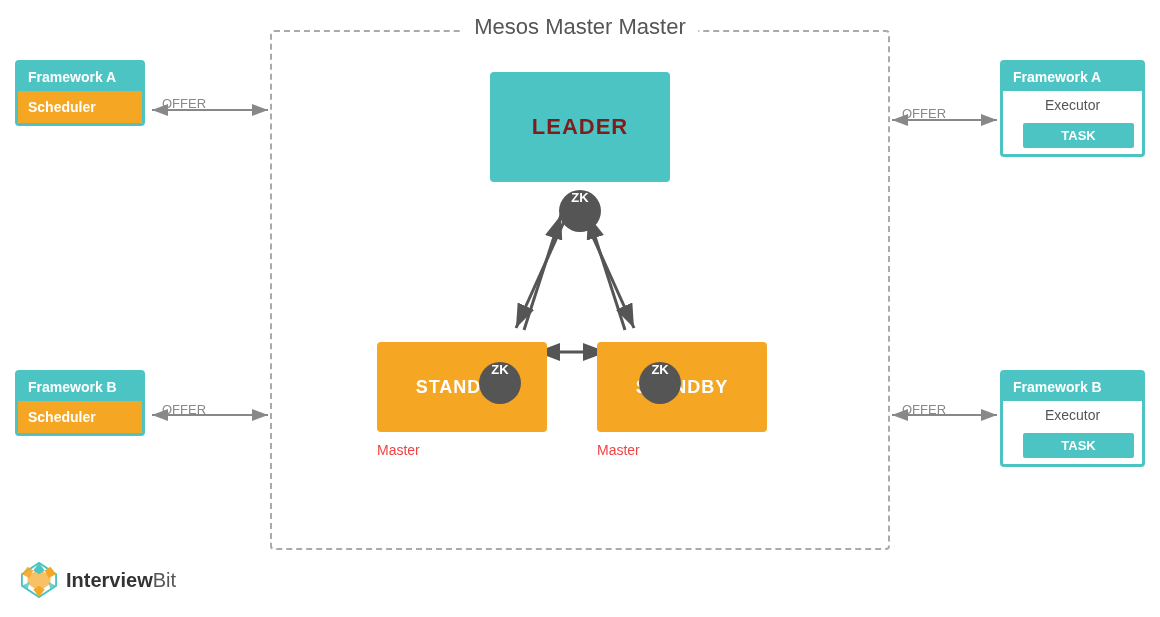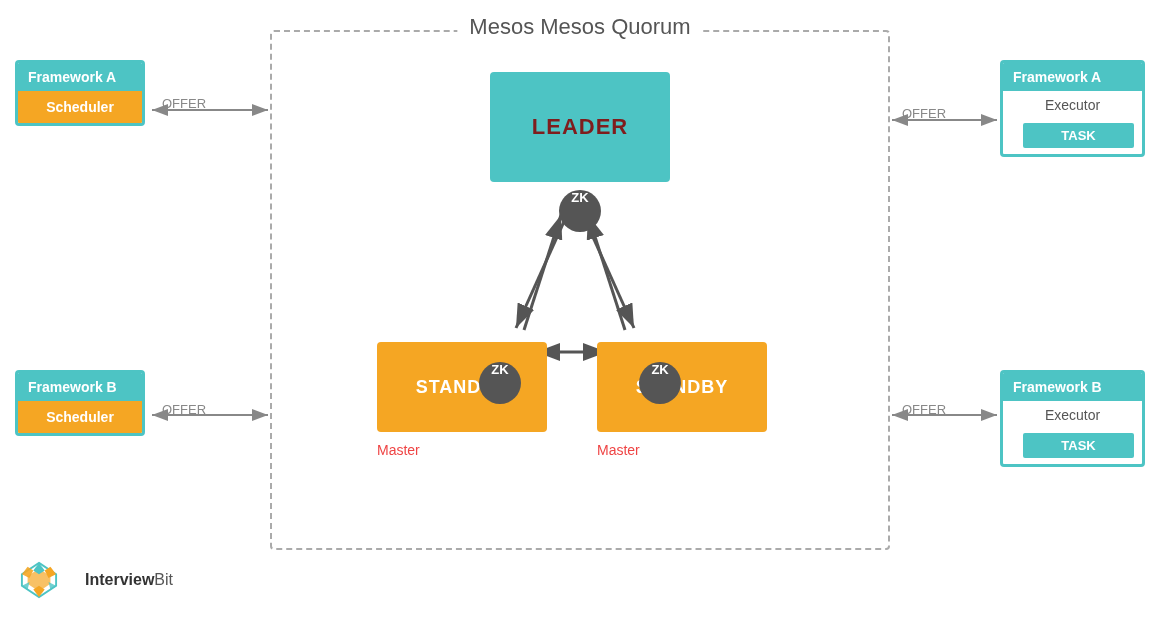--- a/index.html
+++ b/index.html
@@ -173,21 +173,21 @@
       color: #fff;
       text-align: left;
       font-size: 14px;
       font-weight: 600;
       padding: 6px 10px;
     }
 
     .framework-body {
       background: #f5a623;
       color: #fff;
-      text-align: center;
+      text-align: left;
       font-size: 14px;
       font-weight: 600;
       padding: 8px 10px;
     }
 
     .framework-body-cyan {
       background: #fff;
       color: #555;
       text-align: center;
       font-size: 14px;
@@ -251,23 +251,22 @@
       align-items: center;
       gap: 8px;
     }
 
     .logo-diamond {
       width: 38px;
       height: 38px;
     }
 
     .logo-text {
-      font-size: 16px;
+      font-size: 20px;
       color: #333;
-      margin-left: 19px;
     }
 
     .logo-text-bold {
       font-weight: 700;
       color: #333;
     }
 
     .logo-text-light {
       font-weight: 400;
       color: #555;
@@ -311,21 +310,21 @@
       <marker id="arrowhead-dark" markerWidth="8" markerHeight="6" refX="8" refY="3" orient="auto">
         <polygon points="0 0, 8 3, 0 6" fill="#555"></polygon>
       </marker>
       <marker id="arrowhead-dark-rev" markerWidth="8" markerHeight="6" refX="0" refY="3" orient="auto">
         <polygon points="8 0, 0 3, 8 6" fill="#555"></polygon>
       </marker>
     </defs>
   </svg>
 
   <div class="quorum-box">
-    <span class="quorum-title">Mesos Mesos Quorum</span>
+    <span class="quorum-title">Mesos Master Master</span>
 
     <div class="leader-box">
       <span class="leader-label">LEADER</span>
     </div>
 
     <div class="zk-circle zk-top">
       <span>ZK</span>
     </div>
 
     <div class="zk-circle zk-bottom-left">

